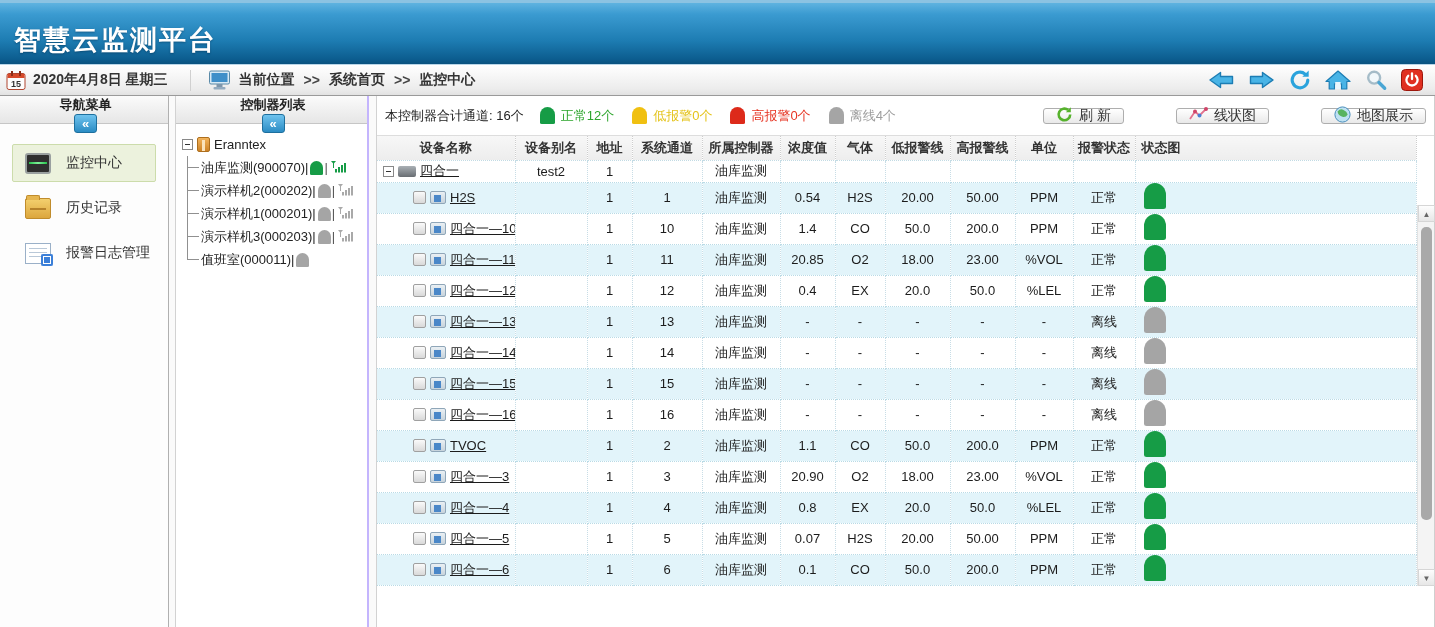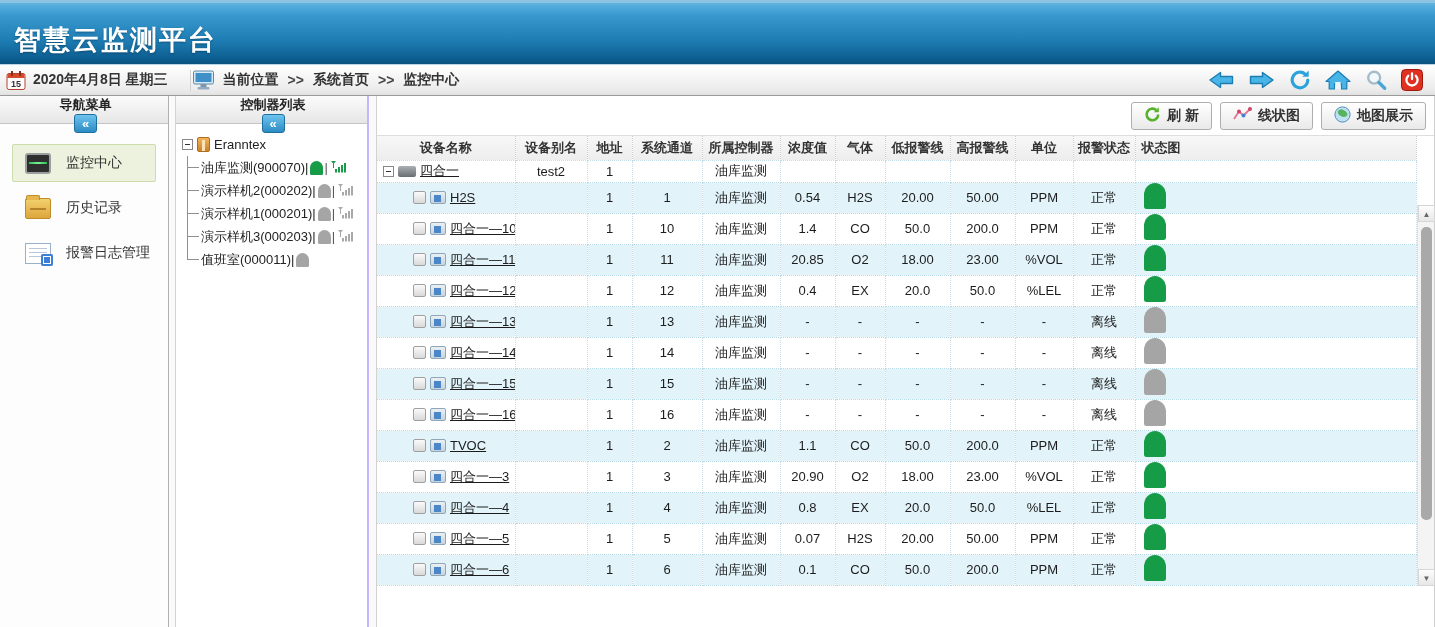--- a/index.html
+++ b/index.html
@@ -24,21 +24,21 @@
 }
 
 .topbar{
   height:32px;display:flex;align-items:center;
   background:linear-gradient(#ffffff,#ececec 80%,#e2e2e2);
   border-top:1px solid #b9d6e8;border-bottom:1px solid #9a9a9a;
   padding:0 6px;
 }
 .tb-group{display:flex;align-items:center;gap:7px;}
 .tb-date{font-size:14px;font-weight:bold;color:#333;padding-right:22px;}
-.tb-bc{display:flex;align-items:center;gap:7px;border-left:1px solid #d0d0d0;}
+.tb-bc{display:flex;align-items:center;gap:7px;border-left:1px solid #d0d0d0;padding-left:16px;}
 .tb-bc .crumb,.tb-bc .sep,.tb-bc .loc{font-size:14px;font-weight:bold;color:#333;}
 .tb-bc .sep{color:#444;margin:0 2px;}
 .tb-right{margin-left:auto;display:flex;align-items:center;gap:13px;padding-right:6px;}
 .tb-icon{display:inline-flex;cursor:pointer;}
 
 .content{display:flex;height:531px;background:#fff;}
 .panel-hd{
   height:28px;display:flex;align-items:center;justify-content:space-between;
   background:linear-gradient(#fbfbfb,#e6e6e6);border-bottom:1px solid #c6c6c6;
   padding:0 5px 0 8px;font-size:13px;font-weight:bold;color:#222;flex-direction:column;
@@ -101,23 +101,23 @@
 
 .info-row{height:40px;display:flex;align-items:center;padding:0 8px;border-bottom:1px solid #ddd;}
 .summary{display:flex;align-items:center;gap:6px;font-size:13px;white-space:nowrap;}
 .sum-total{color:#222;margin-right:10px;}
 .s-normal{color:#2da52d;margin-right:12px;}
 .s-low{color:#e4c31a;margin-right:12px;}
 .s-high{color:#e63322;margin-right:12px;}
 .s-offline{color:#9e9e9e;}
 .btns{margin-left:auto;display:flex;gap:8px;}
 .tool-btn{
-  display:inline-flex;align-items:center;gap:6px;height:28px;padding:0 12px;
+  display:inline-flex;align-items:center;gap:6px;height:16px;padding:0 12px;
   background:linear-gradient(#ffffff,#e9e9e9);border:1px solid #aeaeae;border-radius:3px;
-  font-family:inherit;font-size:14px;font-weight:bold;color:#333;cursor:pointer;
+  font-family:inherit;font-size:14px;font-weight:normal;color:#333;cursor:pointer;margin-left:44px;
 }
 
 .tbl-wrap{position:relative;}
 table.devices{border-collapse:collapse;table-layout:fixed;width:calc(100% - 17px);font-size:13px;}
 table.devices th{
   height:24px;font-weight:bold;color:#333;background:linear-gradient(#f7f7f7,#ededed);
   border-right:1px dotted #cdcdcd;border-bottom:1px dotted #c2dbe4;text-align:center;
   overflow:hidden;white-space:nowrap;padding:0 2px;
 }
 table.devices th.c11{text-align:left;padding-left:6px;}
@@ -323,20 +323,31 @@
      </div>
         </div>
     </div>
   </div>
 
   <div class="split2"></div>
 
   <div class="mainpanel">
 
     <div class="info-row">
+      <div class="summary">
+        <span class="sum-total">本控制器合计通道: 16个</span>
+        <span class="dome sum normal"></span>
+        <span class="s-normal">正常12个</span>
+        <span class="dome sum low"></span>
+        <span class="s-low">低报警0个</span>
+        <span class="dome sum high"></span>
+        <span class="s-high">高报警0个</span>
+        <span class="dome sum offline"></span>
+        <span class="s-offline">离线4个</span>
+      </div>
       <div class="btns">
         <button class="tool-btn">
           <span>
             <svg width="17" height="17" viewBox="0 0 17 17">
                 <path d="M14.2 8.5a5.8 5.8 0 1 1-2-4.4" fill="none" stroke="#56b22c" stroke-width="2.6"></path>
                 <path d="M14.8 1.2 v5 h-5 Z" fill="#56b22c"></path>
               </svg>
           </span>
           <span>刷 新</span>
         </button>

